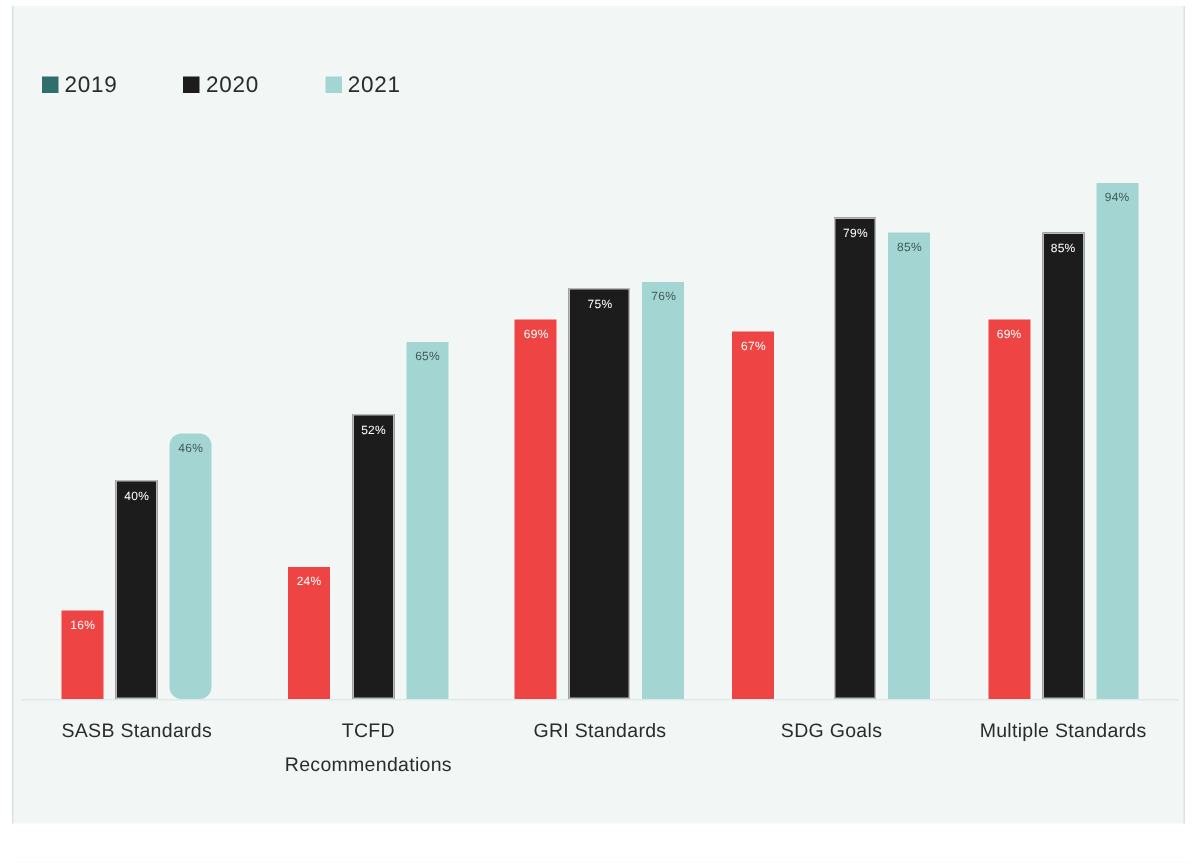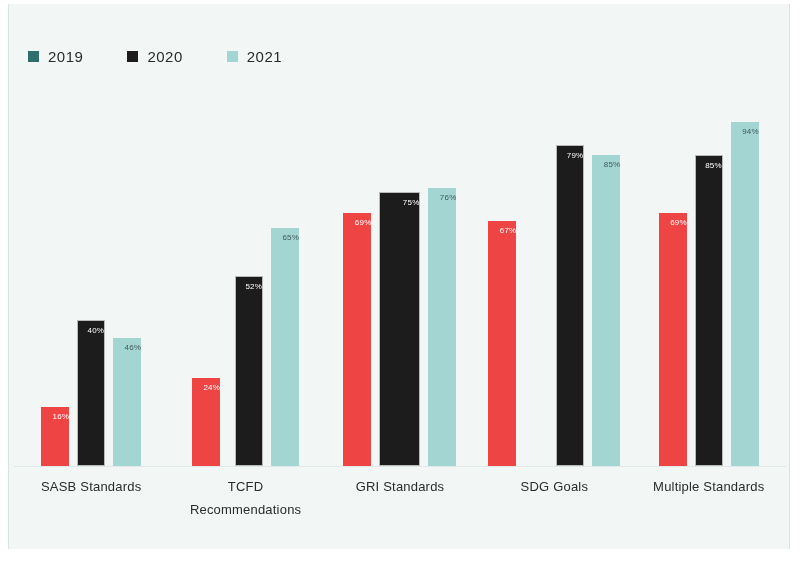--- a/index.html
+++ b/index.html
@@ -49,21 +49,21 @@
     left: 28px;
     top: 48px;
     display: flex;
     align-items: center;
     gap: 44px;
     z-index: 5;
   }
   .legend-entry {
     display: flex;
     align-items: center;
-    gap: 9px;
+    gap: 4px;
     justify-content: space-between;
   }
   .legend-swatch {
     width: 11px;
     height: 11px;
     display: block;
   }
   .legend-label {
     font-size: 15px;
     color: #2b2b2b;
@@ -97,21 +97,21 @@
   }
   .bar.s2019 { background: #ef4444; }
   .bar.s2020 { background: #1c1c1c; border: 1px solid #b9b9b9; }
   .bar.s2021 { background: #a3d6d2; }
 
   .bar-value {
     position: absolute;
     top: 6px;
     left: 0;
     right: 0;
-    text-align: right;
+    text-align: center;
     font-size: 8px;
     color: #ffffff;
     letter-spacing: 0.2px;
     line-height: 1;
   }
   .bar.s2021 .bar-value { color: #3f5a58; }
 
   
   #axis-line {
     position: absolute;
@@ -168,21 +168,21 @@
   </div>
 
   <div id="plot">
       <div class="bar-group">
         <div class="bar s2019" style="height: 58.56px;">
           <span class="bar-value">16%</span>
         </div>
         <div class="bar s2020" style="height: 146.4px;">
           <span class="bar-value">40%</span>
         </div>
-        <div class="bar s2021" style="height: 128px;">
+        <div class="bar s2021" style="height: 177px; border-radius: 8px;">
           <span class="bar-value">46%</span>
         </div>
       </div>
       <div class="bar-group">
         <div class="bar s2019" style="height: 87.84px;">
           <span class="bar-value">24%</span>
         </div>
         <div class="bar s2020" style="height: 190.32px; margin-left: 7px;">
           <span class="bar-value">52%</span>
         </div>

